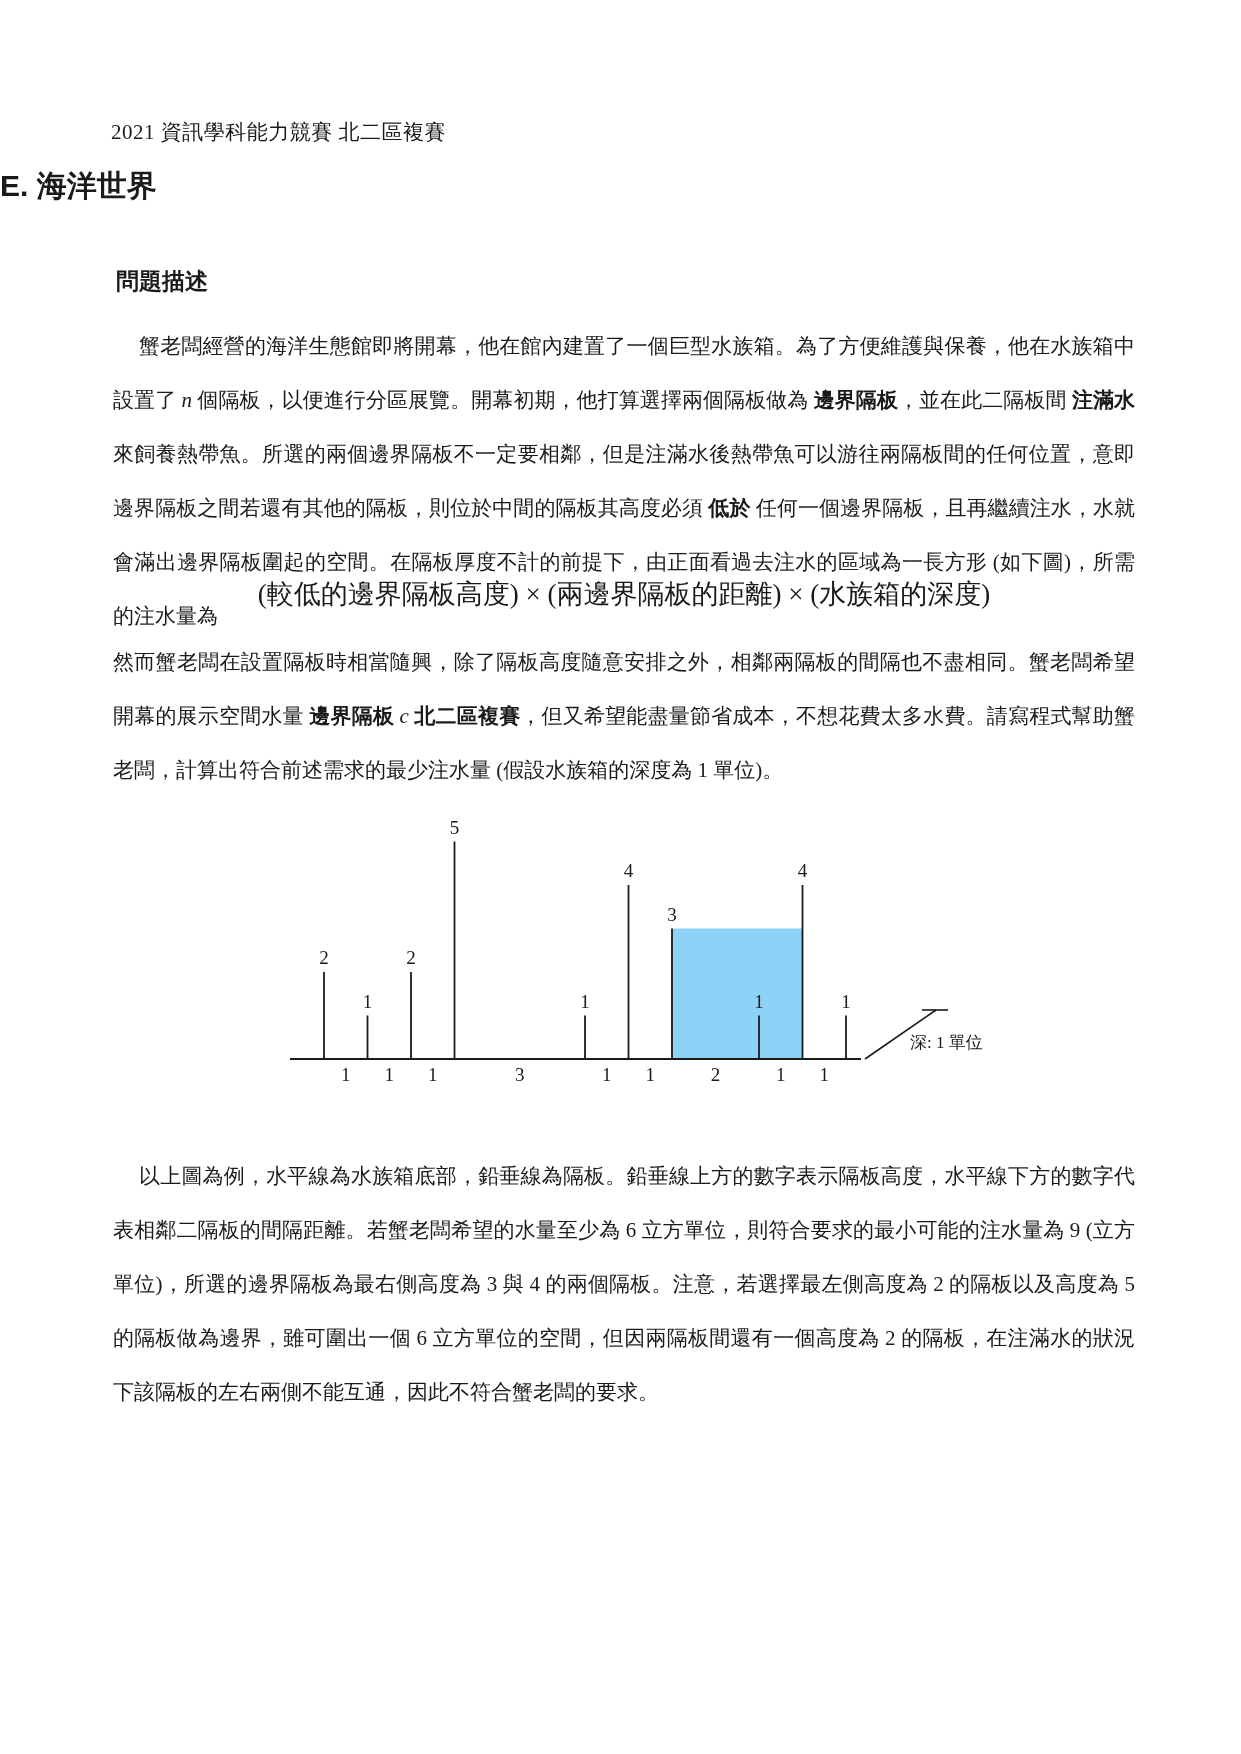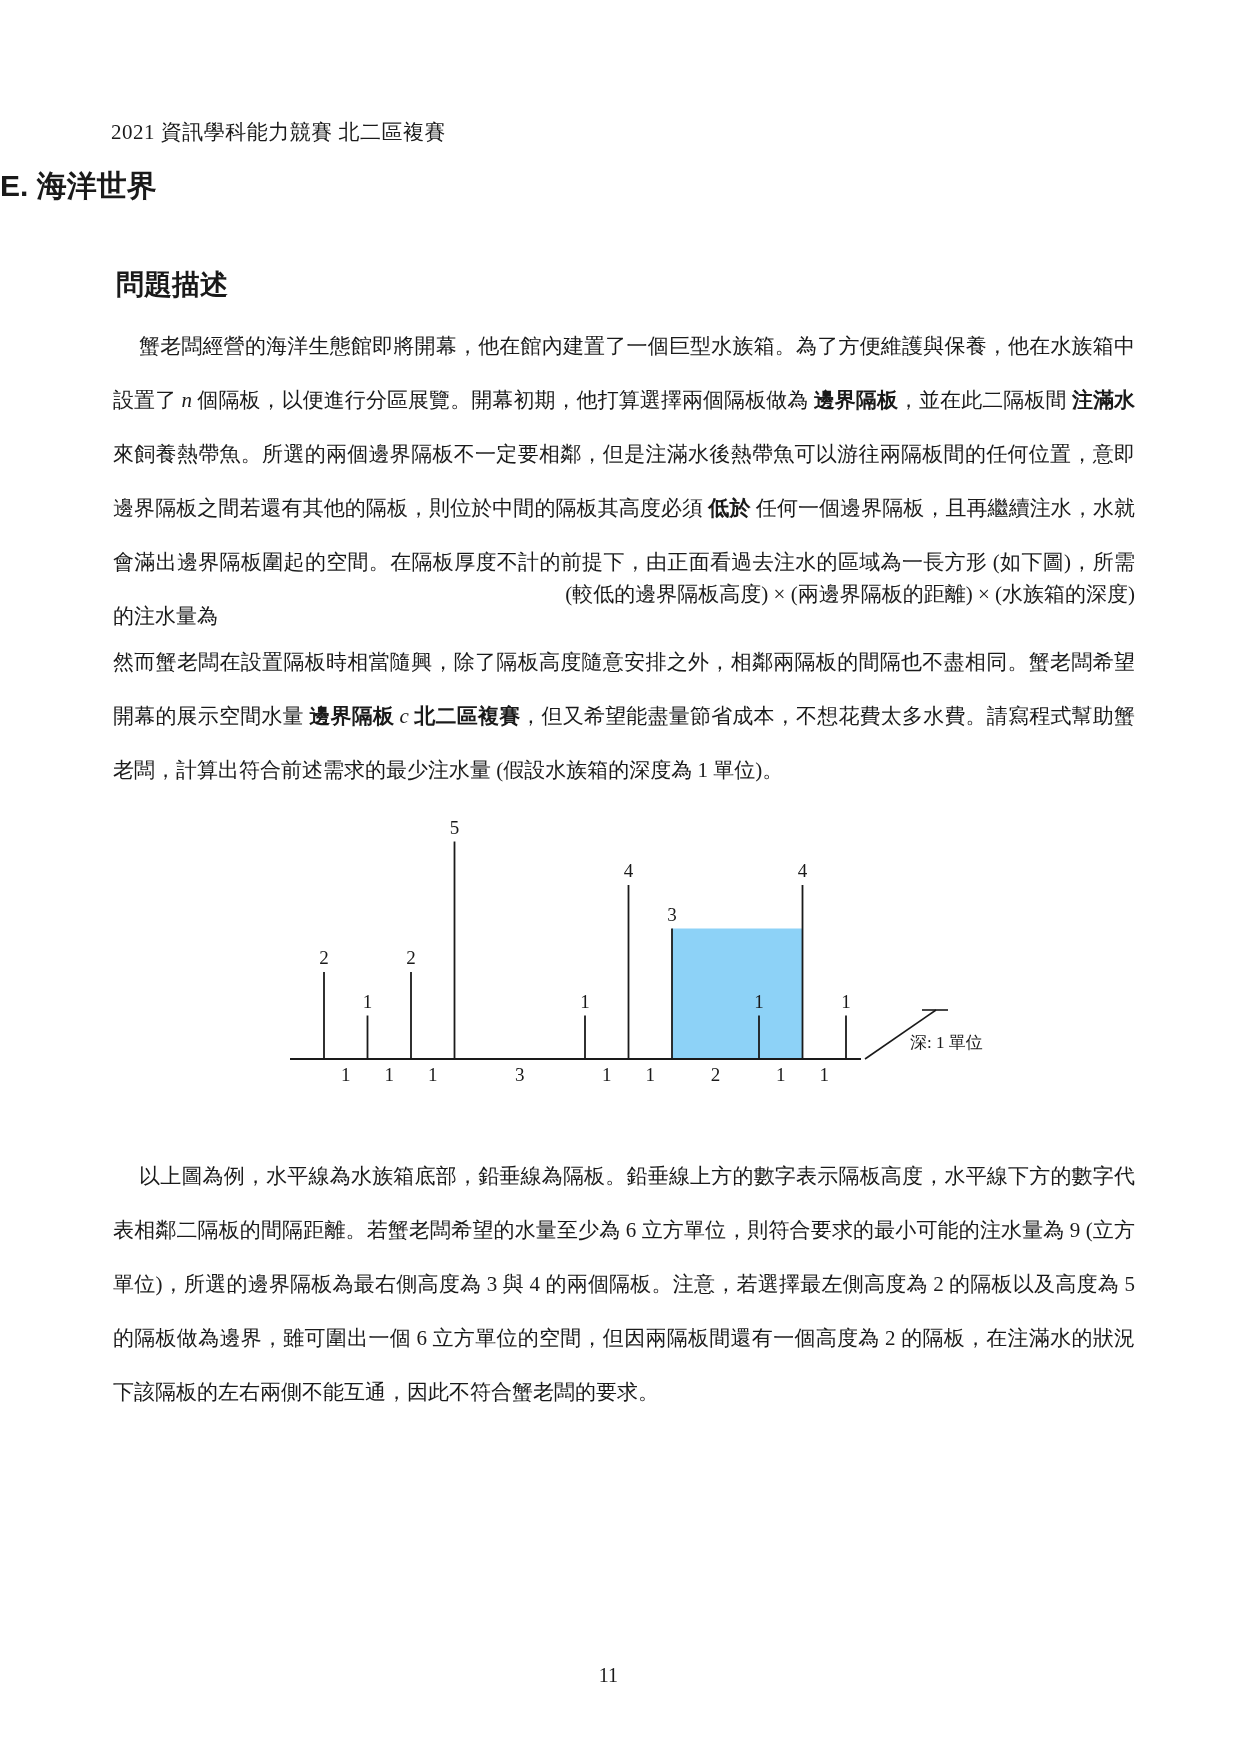--- a/index.html
+++ b/index.html
@@ -18,31 +18,31 @@
   }
   .doc-title{
     position:absolute;left:0;top:118px;width:100%;
     margin:0;text-align:left;
     font-family:"Liberation Sans","DejaVu Sans",sans-serif;
     font-weight:700;font-size:30px;
   }
   .section-heading{
     position:absolute;left:116px;top:218px;margin:0;
     font-family:"Liberation Sans","DejaVu Sans",sans-serif;
-    font-weight:700;font-size:28px;
+    font-weight:700;font-size:23px;
   }
   .body-par{
     position:absolute;left:113px;width:1022px;margin:0;
     font-size:21px;line-height:54px;
     text-align:justify;text-justify:inter-character;
   }
   .par1{top:271px;text-indent:26px;}
   .formula{
     position:absolute;left:113px;top:531px;width:1022px;
-    text-align:right;font-size:21px;line-height:30px;
+    text-align:center;font-size:27px;line-height:30px;
   }
   .par2{top:587px;}
   .par3{top:1101px;text-indent:26px;}
   .mvar{font-style:italic;font-family:"Liberation Serif","DejaVu Serif",serif;}
   b{font-weight:700;}
   .figure-wrap{position:absolute;left:281px;top:721px;width:750px;height:335px;}
   .figure-wrap svg{display:block;}
   .figure-wrap svg text{
     fill:#1a1a1a;
     font-family:"Liberation Serif","DejaVu Serif",serif;
@@ -103,15 +103,14 @@
         <text x="499.75" y="312" text-anchor="middle" font-size="19">1</text>
         <text x="543.25" y="312" text-anchor="middle" font-size="19">1</text>
         <line x1="584" y1="290" x2="655" y2="241" stroke="#1a1a1a" stroke-width="1.6"></line>
         <line x1="641" y1="241" x2="667" y2="241" stroke="#1a1a1a" stroke-width="1.6"></line>
         <text x="629" y="279" font-size="17">深: 1 單位</text>
       </svg>
   </div>
 
   <p class="body-par par3">以上圖為例，水平線為水族箱底部，鉛垂線為隔板。鉛垂線上方的數字表示隔板高度，水平線下方的數字代表相鄰二隔板的間隔距離。若蟹老闆希望的水量至少為 6 立方單位，則符合要求的最小可能的注水量為 9 (立方單位)，所選的邊界隔板為最右側高度為 3 與 4 的兩個隔板。注意，若選擇最左側高度為 2 的隔板以及高度為 5 的隔板做為邊界，雖可圍出一個 6 立方單位的空間，但因兩隔板間還有一個高度為 2 的隔板，在注滿水的狀況下該隔板的左右兩側不能互通，因此不符合蟹老闆的要求。</p>
 
-  <div class="page-number">11</div>
 
 </div>
 
 </body></html>

